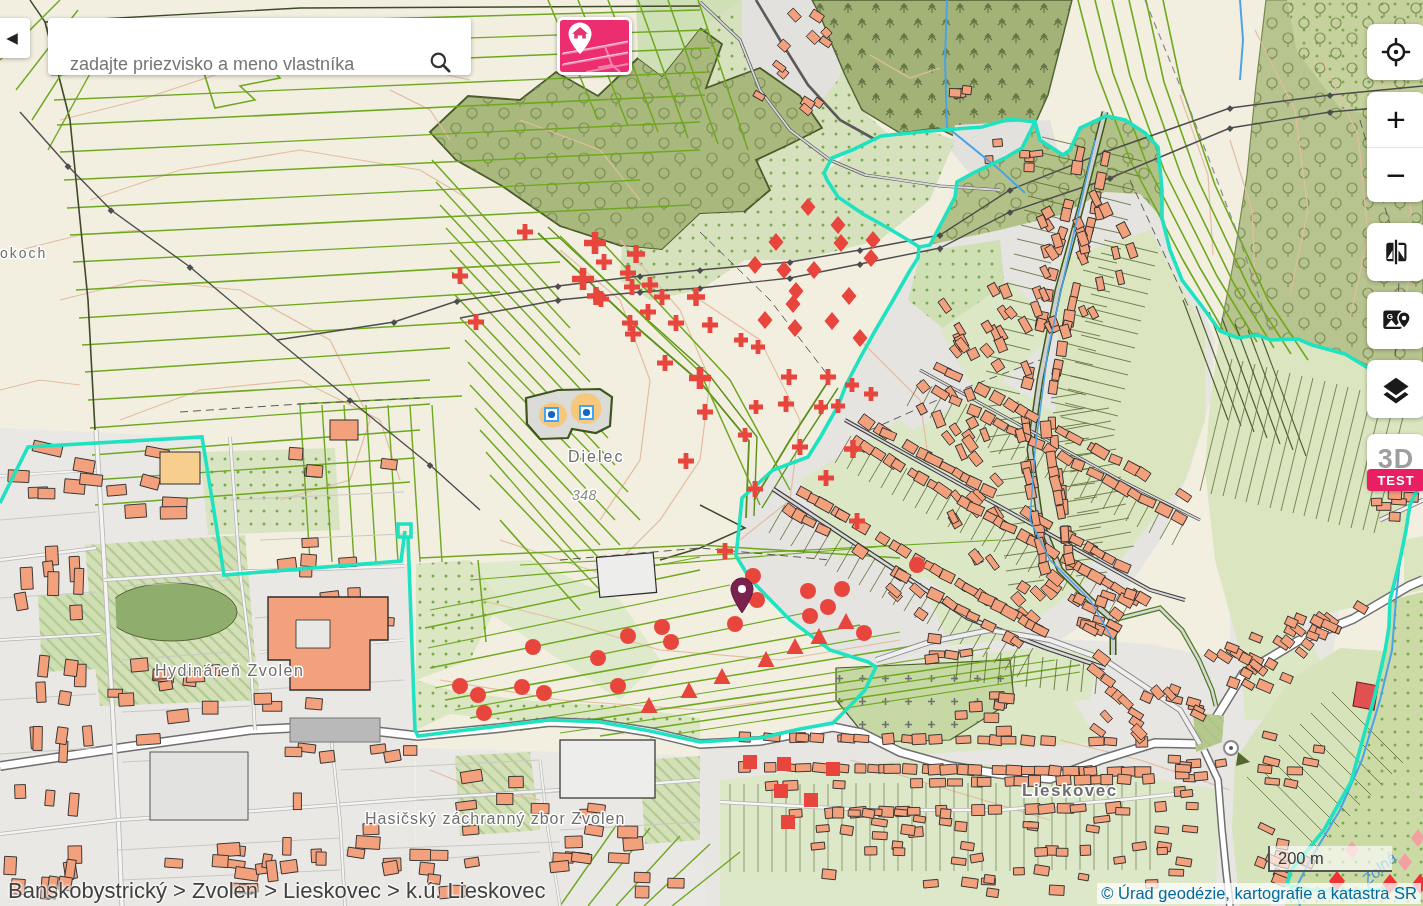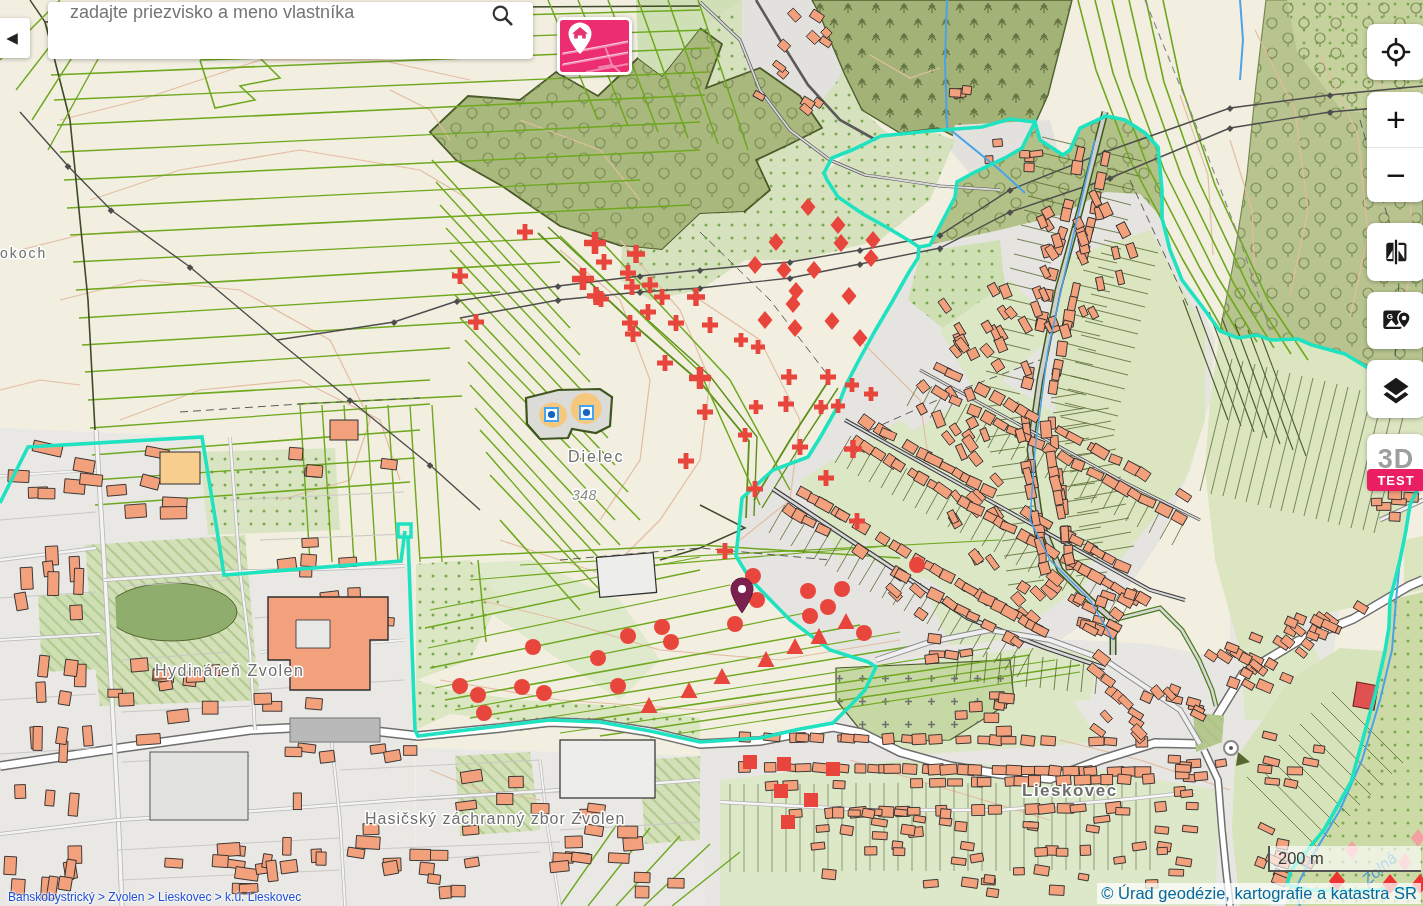--- a/index.html
+++ b/index.html
@@ -1,24 +1,24 @@
 <!DOCTYPE html>
 <html><head><meta charset="utf-8"><style>
 html,body{margin:0;padding:0;width:1423px;height:906px;overflow:hidden;font-family:"Liberation Sans",sans-serif;background:#f2efe1}
 #mapsvg{position:absolute;left:0;top:0}
 #tab{position:absolute;left:-12px;top:18px;width:42px;height:40px;background:#fff;border-radius:4px;box-shadow:0 1px 4px rgba(0,0,0,.3);display:flex;align-items:center;justify-content:center;font-size:15px;color:#222;padding-left:6px;box-sizing:border-box}
-#search{position:absolute;left:48px;top:2px;width:485px;height:57px;background:#fff;border-radius:4px;box-shadow:0 1px 4px rgba(0,0,0,.3);display:flex;align-items:flex-start}
+#search{position:absolute;left:48px;top:18px;width:423px;height:57px;background:#fff;border-radius:4px;box-shadow:0 1px 4px rgba(0,0,0,.3);display:flex;align-items:flex-end}
 #ph{color:#757575;font-size:18px;margin-left:22px;flex:1}
 #mag{margin-right:18px}
 #pinkbtn{position:absolute;left:557px;top:17px;width:69px;height:52px;background:#ec2d70;border-radius:6px;box-shadow:0 1px 4px rgba(0,0,0,.35);overflow:hidden;border:3px solid #fdfdfd}
 .rbtn{position:absolute;left:1367px;width:58px;background:#fff;border-radius:8px;box-shadow:0 1px 4px rgba(0,0,0,.3);display:flex;align-items:center;justify-content:center}
 #test{position:absolute;left:1367px;top:469px;width:58px;height:22px;background:#e91e63;border-radius:4px;color:#fff;font-size:13px;font-weight:bold;letter-spacing:1px;display:flex;align-items:center;justify-content:center}
-#crumb{position:absolute;left:8px;bottom:2px;font-size:12px;color:#1d4ed8;text-shadow:0 0 3px #fff,0 0 3px #fff,0 0 3px #fff}
+#crumb{position:absolute;left:8px;bottom:2px;font-size:22px;color:#404040;text-shadow:0 0 3px #fff,0 0 3px #fff,0 0 3px #fff}
 #copyr{position:absolute;right:2px;bottom:2px;font-size:16.5px;color:#0369a1;background:rgba(255,255,255,.75);padding:1px 4px}
-#scalebox{position:absolute;left:1268px;top:846px;width:153px;height:26px;background:rgba(255,255,255,.65);border-left:2px solid #555;border-bottom:2px solid #555;box-sizing:border-box}
+#scalebox{position:absolute;left:1268px;top:846px;width:124px;height:26px;background:rgba(255,255,255,.65);border-left:2px solid #555;border-bottom:2px solid #555;box-sizing:border-box}
 #scaletext{font-size:16.5px;color:#3a3a3a;margin-left:8px;line-height:24px}
 </style></head>
 <body>
 <div id="mapsvg"><svg width="1423" height="906" viewBox="0 0 1423 906">
       <defs>
 <pattern id="ptreeD" width="32" height="30" patternUnits="userSpaceOnUse">
  <g stroke="#7d8f55" fill="none" stroke-width="1.2">
   <circle cx="8" cy="8" r="5"></circle>
             <path d="M8 13 v4"></path>
   <circle cx="24" cy="23" r="5"></circle>

